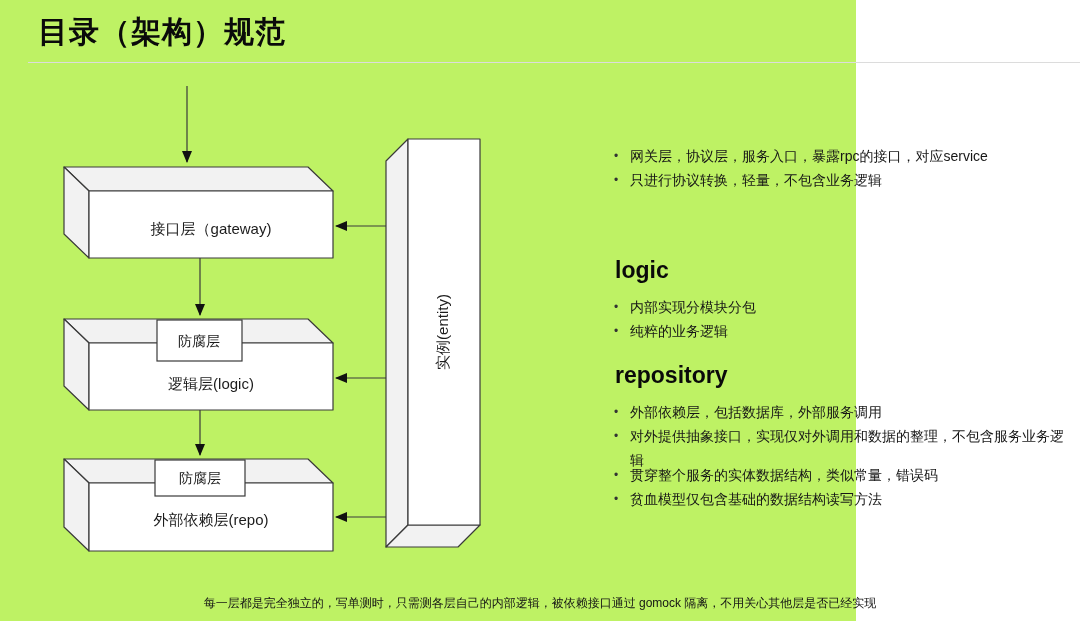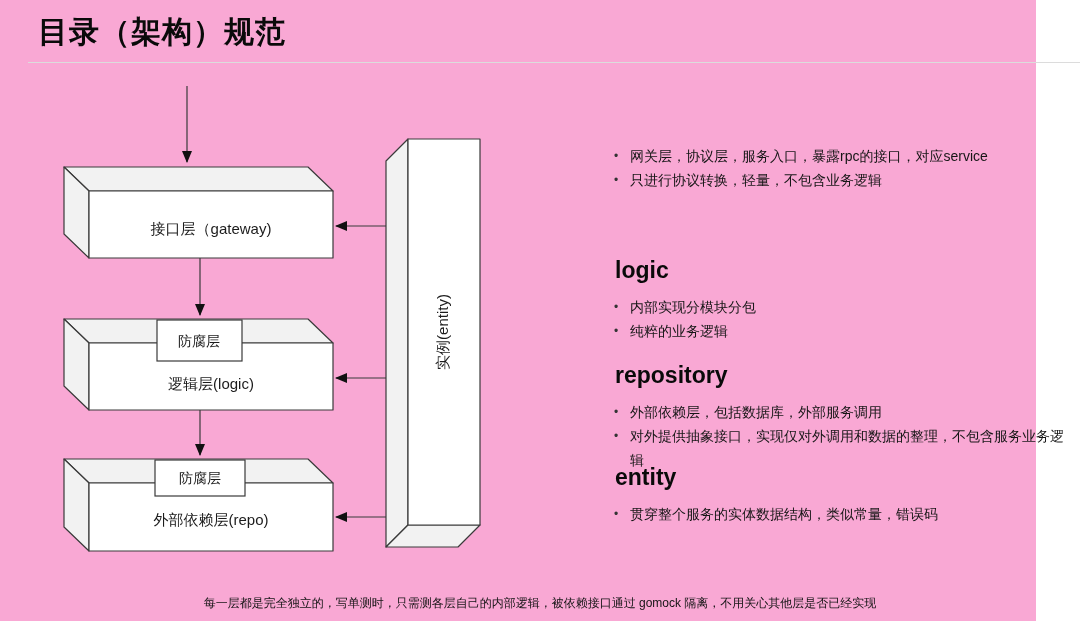--- a/index.html
+++ b/index.html
@@ -4,21 +4,21 @@
 <style>
   * { margin: 0; padding: 0; box-sizing: border-box; }
   html, body {
     width: 1080px; height: 621px;
     background: #ffffff;
     font-family: "Liberation Sans", "DejaVu Sans", sans-serif;
     color: #111;
     overflow: hidden;
     position: relative;
   }
-  .slide { position: relative; width: 1036px; height: 621px; background:#f9a8d4; }
+  .slide { position: relative; width: 856px; height: 621px; background:#bef264; }
 
   .slide-title {
     position: absolute; left: 38px; top: 13px;
     font-size: 30px; font-weight: 800; letter-spacing: 1px; color: #0a0a0a;
     line-height: 38px;
   }
   .divider {
     position: absolute; left: 28px; top: 62px; width: 1052px; height: 1px;
     background: #dcdcdc;
   }
@@ -141,23 +141,23 @@
 
     <div class="section sec-repository">
       <h3>repository</h3>
       <ul>
         <li>外部依赖层，包括数据库，外部服务调用</li>
         <li>对外提供抽象接口，实现仅对外调用和数据的整理，不包含服务业务逻辑</li>
       </ul>
     </div>
 
     <div class="section sec-entity">
-      <h3>entity</h3>
       <ul>
         <li>贯穿整个服务的实体数据结构，类似常量，错误码</li>
+        <li>贫血模型仅包含基础的数据结构读写方法</li>
       </ul>
     </div>
 
   </div>
 
   <div class="footer-note">每一层都是完全独立的，写单测时，只需测各层自己的内部逻辑，被依赖接口通过 gomock 隔离，不用关心其他层是否已经实现</div>
 
 </div>
 
 </body></html>

